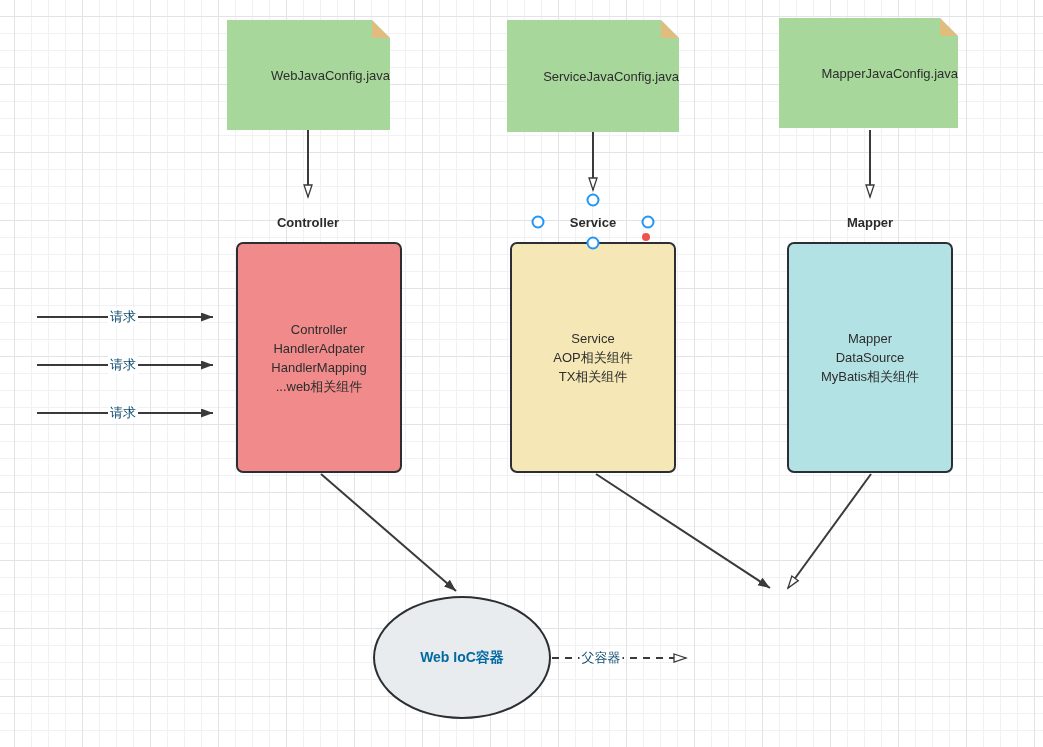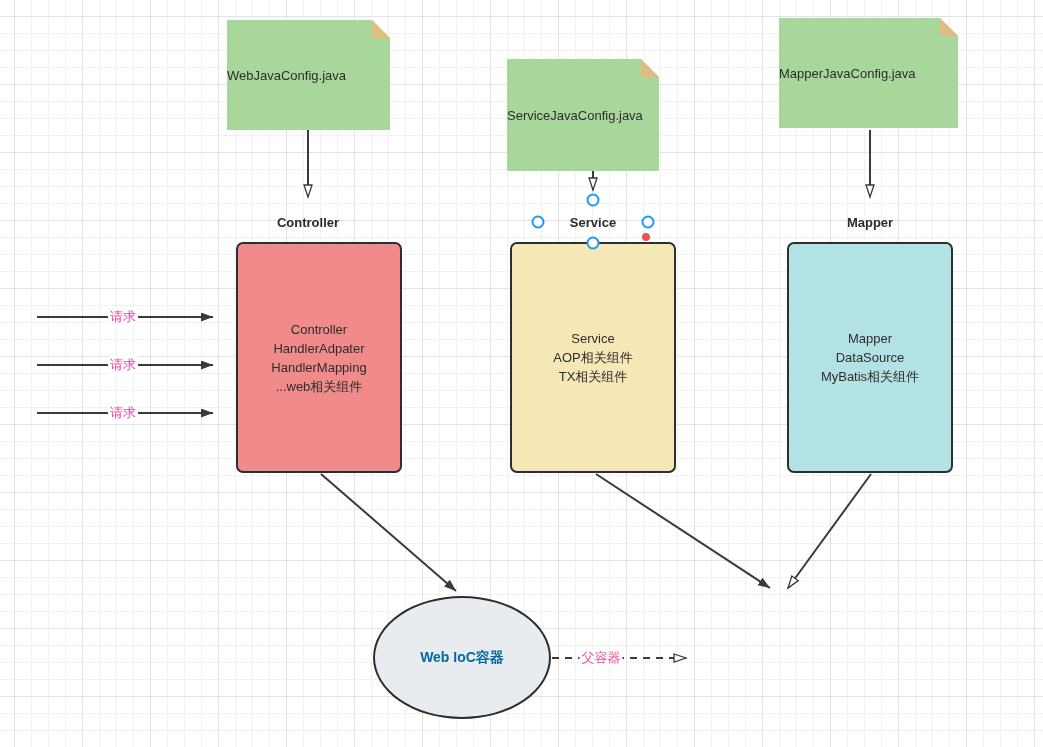--- a/index.html
+++ b/index.html
@@ -31,21 +31,21 @@
   svg.edges * { pointer-events: auto; }
 
   
   .note {
     position: absolute;
     background: #a8d79b;
     color: #2d2d2d;
     font-size: 13px;
     display: flex;
     align-items: center;
-    justify-content: flex-start;
+    justify-content: flex-end;
     text-align: center;
     clip-path: polygon(0 0, calc(100% - 18px) 0, 100% 18px, 100% 100%, 0 100%);
   }
   .note .fold {
     position: absolute;
     top: 0; right: 0;
     width: 18px; height: 18px;
     background: #e0bd7e;
     clip-path: polygon(0 0, 100% 100%, 0 100%);
   }
@@ -91,21 +91,21 @@
     font-weight: bold;
     color: #0369a1;
   }
 
   .edge-label {
     position: absolute;
     transform: translate(-50%, -50%);
     background: #ffffff;
     padding: 0 2px;
     font-size: 13px;
-    color: #ec4899;
+    color: #0c4a6e;
     white-space: nowrap;
   }
 
   .handle {
     position: absolute;
     width: 9px; height: 9px;
     border-radius: 50%;
     background: #ffffff;
     border: 2px solid #2196f3;
     box-sizing: content-box;
@@ -146,21 +146,21 @@
     <line x1="596" y1="474" x2="770" y2="588" stroke="#3a3a3a" stroke-width="2" marker-end="url(#mFill)"></line>
     <line x1="871" y1="474" x2="788" y2="588" stroke="#3a3a3a" stroke-width="2" marker-end="url(#mOpen)"></line>
 
     <line x1="552" y1="658" x2="686" y2="658" stroke="#3a3a3a" stroke-width="2" stroke-dasharray="7 6" marker-end="url(#mOpen)"></line>
   </svg>
 
   <div class="note" style="left:227px; top:20px; width:163px; height:110px;">
     <div class="fold"></div>
     <span>WebJavaConfig.java</span>
   </div>
-  <div class="note" style="left:507px; top:20px; width:152px; height:112px;margin-top:39px;">
+  <div class="note" style="left:507px; top:20px; width:172px; height:112px;">
     <div class="fold"></div>
     <span>ServiceJavaConfig.java</span>
   </div>
   <div class="note" style="left:779px; top:18px; width:179px; height:110px;">
     <div class="fold"></div>
     <span>MapperJavaConfig.java</span>
   </div>
 
   <div class="shape-title" style="left:308px; top:222px;">Controller</div>
   <div class="shape-title" style="left:593px; top:222px;">Service</div>

